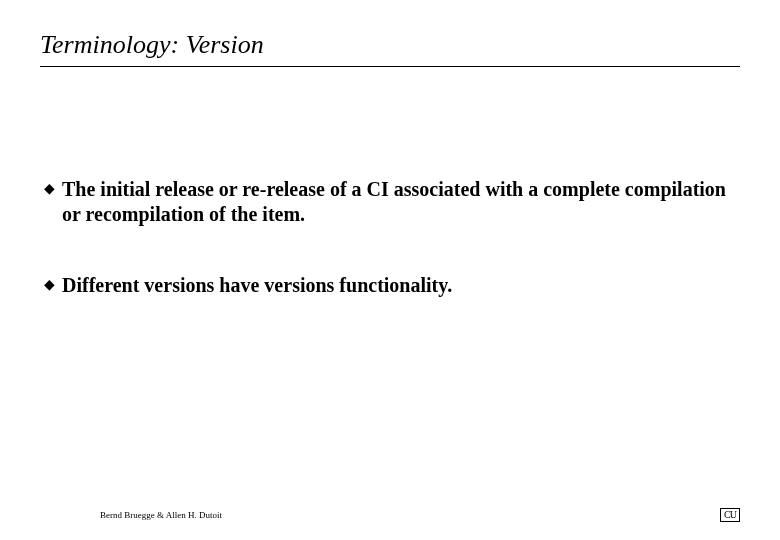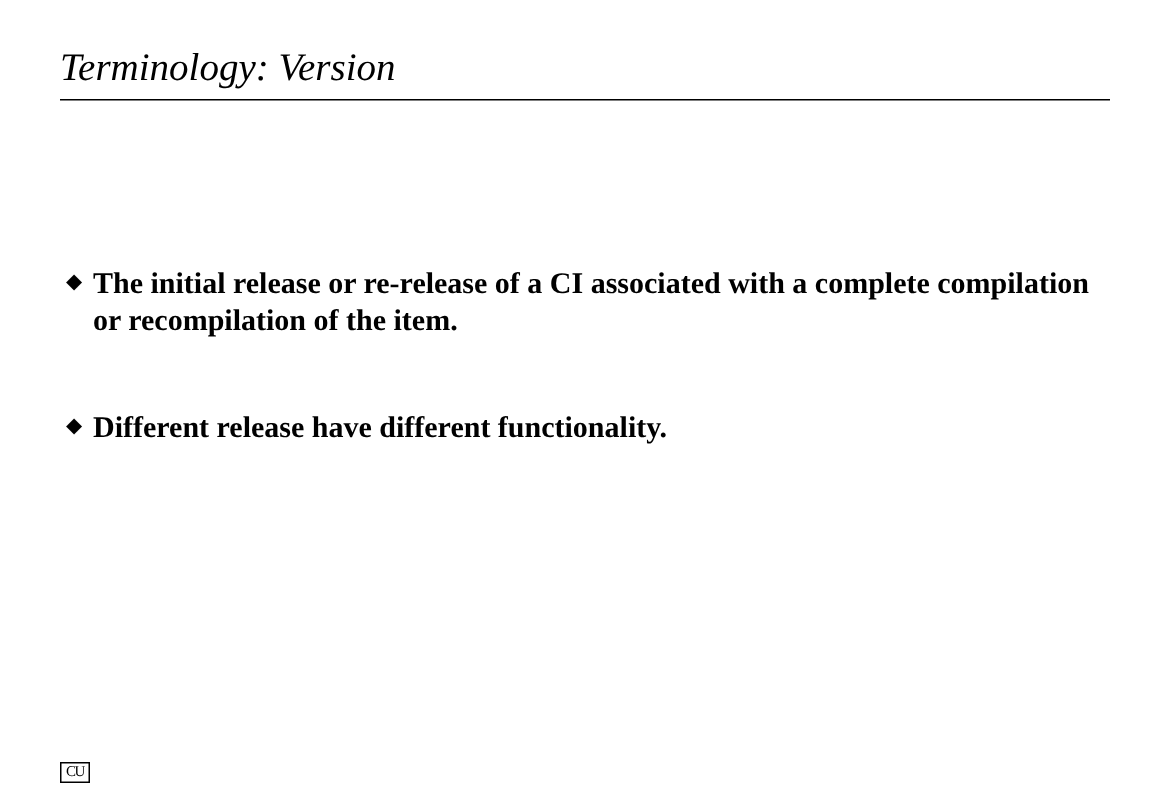--- a/index.html
+++ b/index.html
@@ -71,21 +71,22 @@
 <div class="slide">
   <h1 class="title">Terminology: Version</h1>
   <hr class="rule">
   <ul class="bullets">
     <li>
       <span class="bullet-marker">◆</span>
       <span class="bullet-text">The initial release or re-release of a CI associated with a complete compilation or recompilation of the item.</span>
     </li>
     <li>
       <span class="bullet-marker">◆</span>
-      <span class="bullet-text">Different release have different functionality.</span>
+      <span class="bullet-text">Different versions have versions functionality.</span>
     </li>
   </ul>
   <div class="footer">
+    <div class="footer-left">Bernd Bruegge &amp; Allen H. Dutoit</div>
     <div class="footer-right">
       <span class="logo">CU</span>
     </div>
   </div>
 </div>
 
 </body></html>

